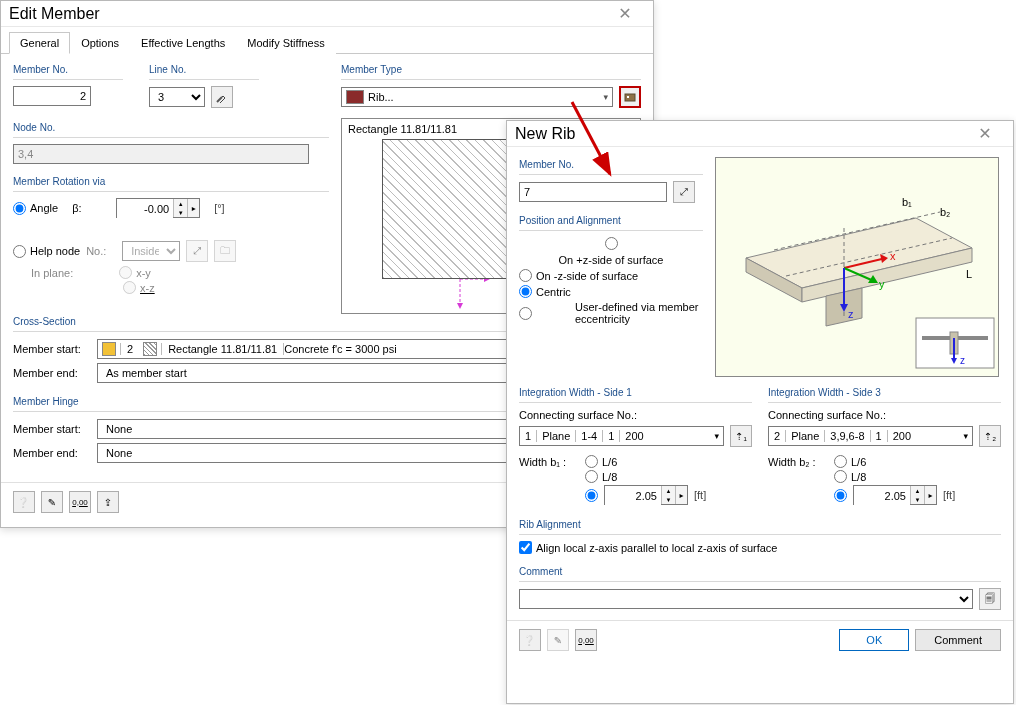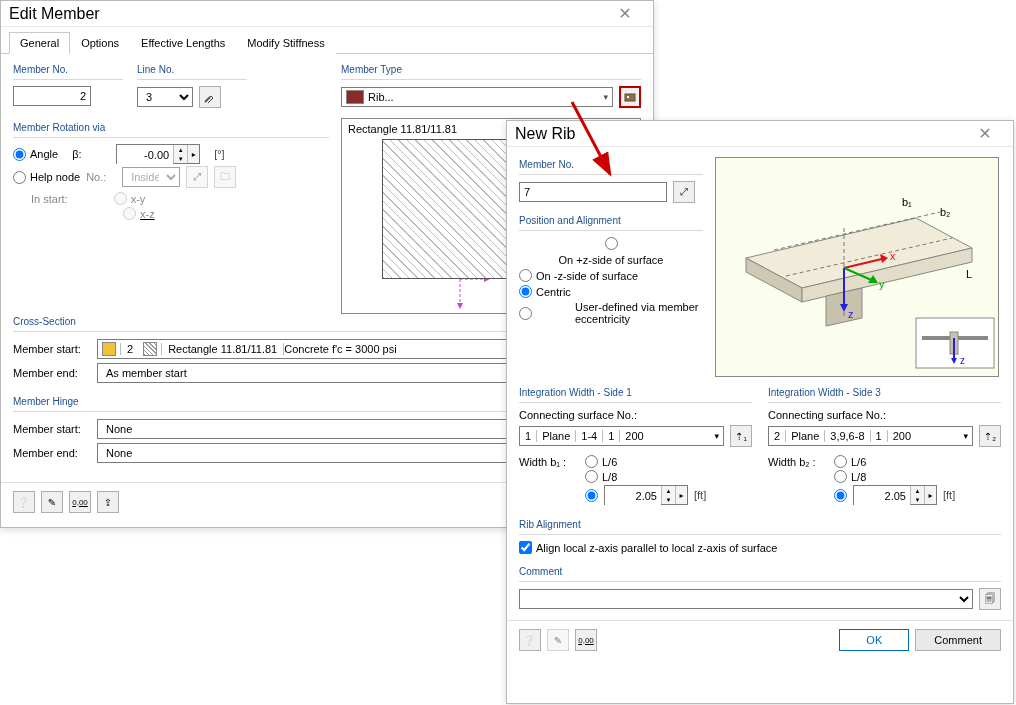--- a/index.html
+++ b/index.html
@@ -242,69 +242,73 @@
   <div class="content">
 
     <div style="display:flex; gap:12px;">
 
       <div style="flex:1;">
         <div style="display:flex; gap:14px;">
           <div class="fieldset" style="width:110px;">
             <span class="legend">Member No.</span>
             <input type="text" style="width: 78px; text-align: right;" value="2">
           </div>
-          <div class="fieldset" style="width:110px;">
+          <div class="fieldset" style="width:110px;margin-left:12px;">
             <span class="legend">Line No.</span>
             <div class="row">
               <select class="combo" style="width:56px;">
                 <option>3</option>
               </select>
               <div class="iconbtn">
                 <svg width="12" height="12" viewBox="0 0 12 12">
                     <path d="M1 11 L7 5 L9 7 L3 13" stroke="#444" fill="none"></path>
                     <path d="M1 11 L6 6" stroke="#555" stroke-width="2"></path>
                   </svg>
               </div>
             </div>
           </div>
         </div>
 
+        <div class="fieldset">
+          <span class="legend">Node No.</span>
+          <input type="text" readonly="" style="width: 296px;" value="3,4">
+        </div>
 
         <div class="fieldset">
           <span class="legend">Member Rotation via</span>
           <div class="row" style="gap:14px;">
             <label class="radio">
               <input type="radio" checked="" style="">
               <span>Angle</span>
             </label>
             <span style="width:30px;">β:</span>
             <div class="spin">
               <input type="text" value="-0.00" style="">
               <div class="spin-btns">
                   <div>▲</div>
                   <div>▼</div>
                 </div>
               <div class="spin-extra">▸</div>
             </div>
             <span class="unit">[°]</span>
           </div>
-          <div class="row" style="margin-top:2px;">
+          <div class="row" style="margin-top:22px;">
             <label class="radio">
               <input type="radio" style="">
               <span>Help node</span>
             </label>
             <span style="width:30px;color:#888;">No.:</span>
             <select class="combo disabled" style="width:58px;" disabled="">
               <option>Inside</option>
             </select>
             <div class="iconbtn disabled">⤢</div>
             <div class="iconbtn disabled">🗀</div>
           </div>
           <div class="row sub" style="gap:14px;margin-top:4px;">
-            <span style="color:#888;">In start:</span>
+            <span style="color:#888;">In plane:</span>
             <div style="width:18px;"></div>
             <label class="radio" style="color:#888;">
                 <input type="radio" disabled="" style="">
                 <span>x-y</span>
               </label>
           </div>
           <div class="row sub" style="gap:14px;text-decoration:underline;">
             <span style="width:46px;"></span>
             <div style="width:18px;"></div>
             <label class="radio" style="color:#888;">

